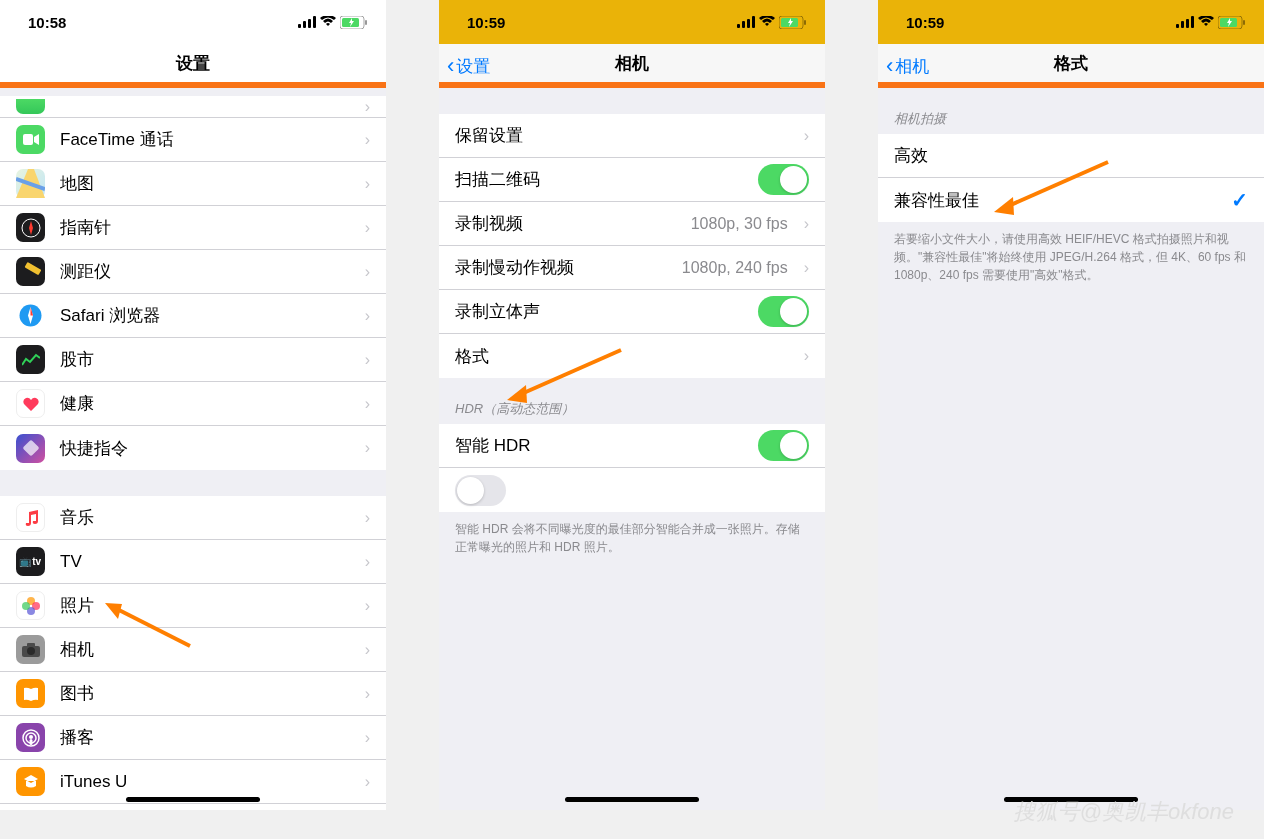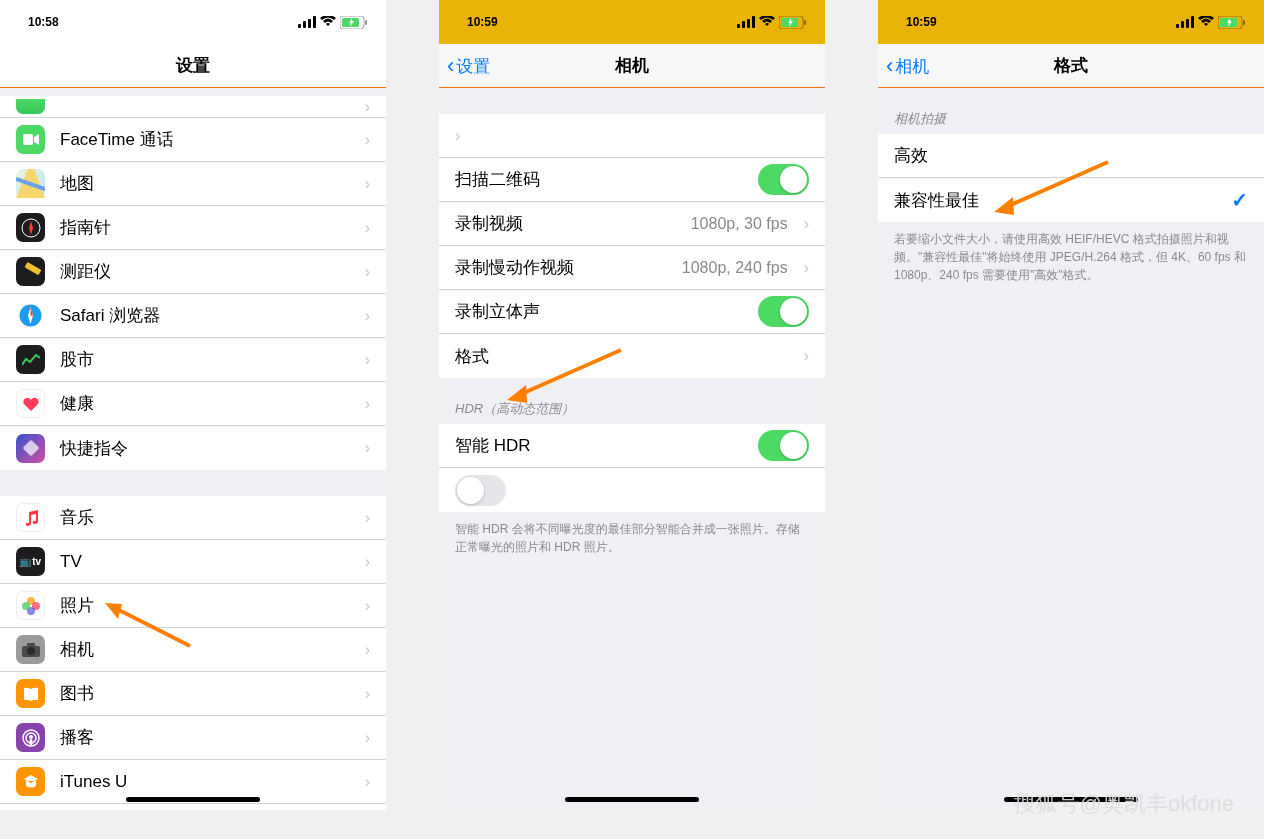--- a/index.html
+++ b/index.html
@@ -18,34 +18,34 @@
       position: relative;
       overflow: hidden;
     }
     .status-bar {
       height: 44px;
       display: flex;
       align-items: center;
       justify-content: space-between;
       padding: 0 18px 0 28px;
       background: #fff;
-      font-size: 12px;
+      font-size: 15px;
       font-weight: 600;
     }
     .phone2 .status-bar, .phone3 .status-bar { background: #eab308; }
     .status-right { display: flex; align-items: center; gap: 4px; }
     .signal-icon, .wifi-icon, .battery-icon { display: inline-flex; align-items: center; }
     .nav-bar {
       height: 44px;
       display: flex;
       align-items: center;
       justify-content: center;
       position: relative;
       background: #fff;
-      border-bottom: 1px solid #f97316;
+      border-bottom: 6px solid #f97316;
     }
     .phone2 .nav-bar, .phone3 .nav-bar { background: #f7f7f7; }
     .nav-title { font-size: 17px; font-weight: 600; }
     .nav-back {
       position: absolute; left: 8px; top: 0; height: 44px;
       display: flex; align-items: center; color: #007aff;
       font-size: 17px;
     }
     .nav-back .chev { font-size: 22px; margin-right: 2px; }
     .list { background: #fff; }
@@ -104,23 +104,23 @@
       background: #fff; border-bottom: 0.5px solid #d1d1d6;
       position: relative;
     }
     .partial-row .app-icon { position: absolute; left: 16px; bottom: 3px; top: auto; height: 15px; border-radius: 0 0 7px 7px; }
     .arrow {
       position: absolute; pointer-events: none;
     }
     .arrow-line { stroke: #ff7f00; stroke-width: 4; fill: none; }
     .arrow-head { fill: #ff7f00; }
     .watermark {
-      position: absolute; bottom: 20px; right: 30px;
+      position: absolute; bottom: 12px; right: 30px;
       font-size: 22px; color: rgba(220,220,220,0.9);
-      font-weight: 300;
+      font-style: italic; font-weight: 300;
     }
     .green-partial { background: linear-gradient(to bottom, #4cd964 0%, #34c759 100%); }
     .scroll-body { height: calc(100% - 88px); overflow: hidden; }
   </style>
 </head>
 <body>
 
 <div class="canvas">
 
   <div class="phone phone1">
@@ -353,20 +353,21 @@
       <div class="nav-back">
         <span class="chev">‹</span>
         <span>设置</span>
       </div>
       <span class="nav-title">相机</span>
     </div>
     <div class="scroll-body">
       <div class="gap"></div>
       <div class="list">
         <div class="row">
+          <span class="label">保留设置</span>
           <span class="chevron">›</span>
         </div>
         <div class="row">
           <span class="label">扫描二维码</span>
           <div class="toggle on">
               <div class="knob"></div>
             </div>
         </div>
         <div class="row">
           <span class="label">录制视频</span>

